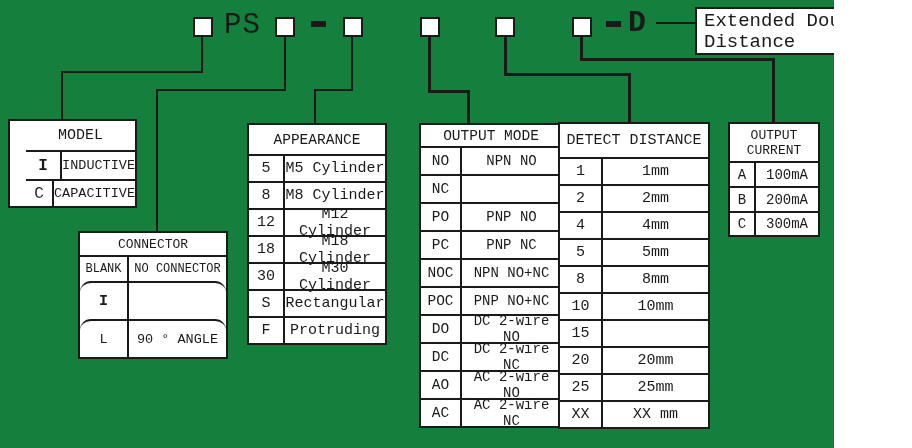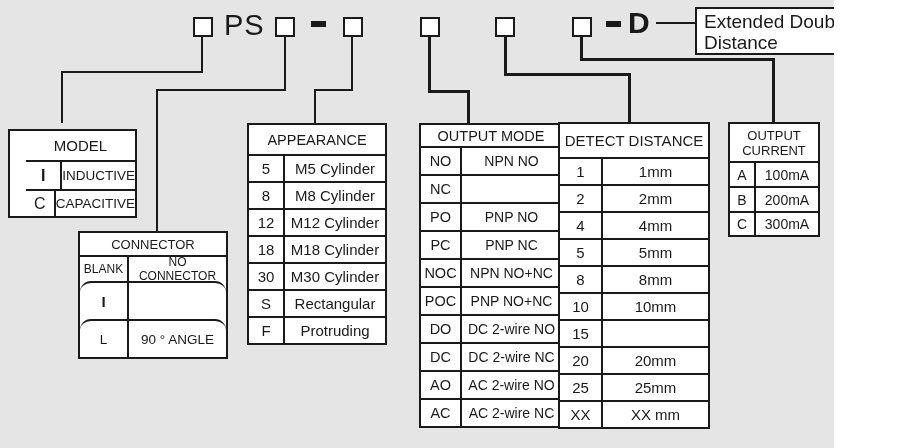--- a/index.html
+++ b/index.html
@@ -1,18 +1,18 @@
 <!DOCTYPE html>
 <html><head>
 <meta charset="utf-8">
 <style>
   html,body { margin:0; padding:0; background:#fff; }
   .canvas {
-    position:relative; width:834px; height:448px; background:#e5e5e5;
-    font-family:Liberation Sans, sans-serif; color:#1a1a1a; overflow:hidden;
+    position:relative; width:834px; height:448px; background:#15803d;
+    font-family:Liberation Mono, monospace; color:#1a1a1a; overflow:hidden;
   }
   
   .pbox { position:absolute; top:17px; width:16px; height:16px; border:2px solid #1a1a1a; background:#fff; }
   
   .ln { position:absolute; background:#1a1a1a; }
   
   .ps { position:absolute; left:224px; top:9px; font-size:29px; letter-spacing:1px; }
   .dsh { position:absolute; top:21px; width:15px; height:6px; background:#1a1a1a; }
   .dlabel { position:absolute; left:628px; top:6px; font-size:30px; font-weight:bold; }
   .callout {
@@ -22,21 +22,21 @@
   }
   
   .ltable { position:absolute; border:2px solid #1a1a1a; background:#fff; box-sizing:border-box; }
   .ltitle { display:flex; align-items:center; justify-content:center; text-align:center; border-bottom:2px solid #1a1a1a; }
   .row { display:flex; align-items:stretch; }
   .row + .row { border-top:2px solid #1a1a1a; }
   .cell { display:flex; align-items:center; justify-content:center; text-align:center; }
   .k { border-right:2px solid #1a1a1a; }
   .v { flex:1; }
 
-  .model { left:8px; top:129px; width:129px;padding-left:16px; }
+  .model { left:8px; top:119px; width:129px;padding-left:16px; }
   .model .ltitle { height:29px; font-size:15px; }
   .model .row { height:27px; }
   .model .row:nth-child(2) { height:25px; }
   .model .k { width:38px; font-size:16px; }
   .model .v { font-size:13.5px; }
   .model .row:nth-child(1) .k { font-weight:bold; }
 
   .connector { left:78px; top:231px; width:150px; }
   .connector .ltitle { height:22px; font-size:13px; }
   .connector .row { height:24px;border-radius:11px; }

